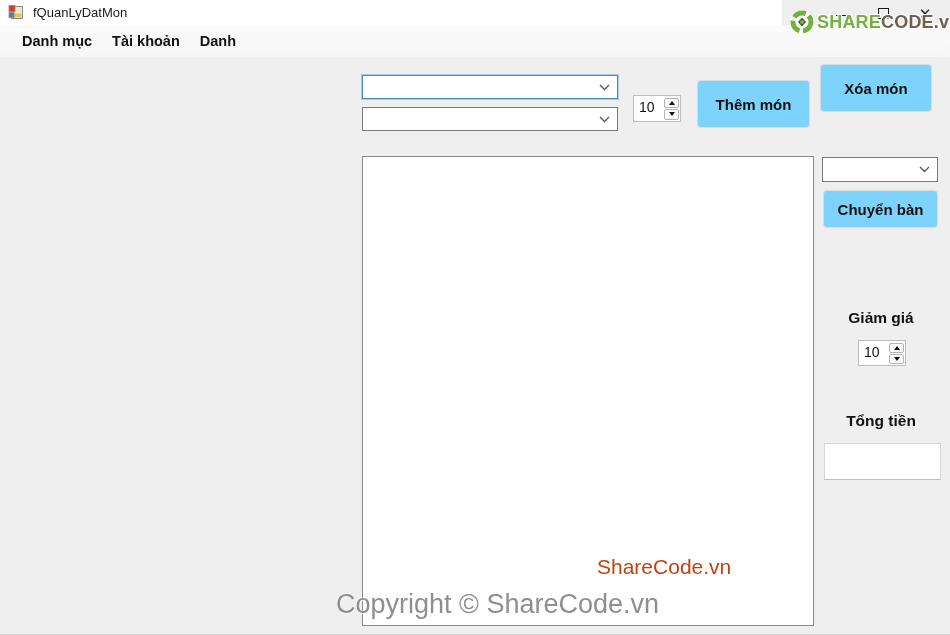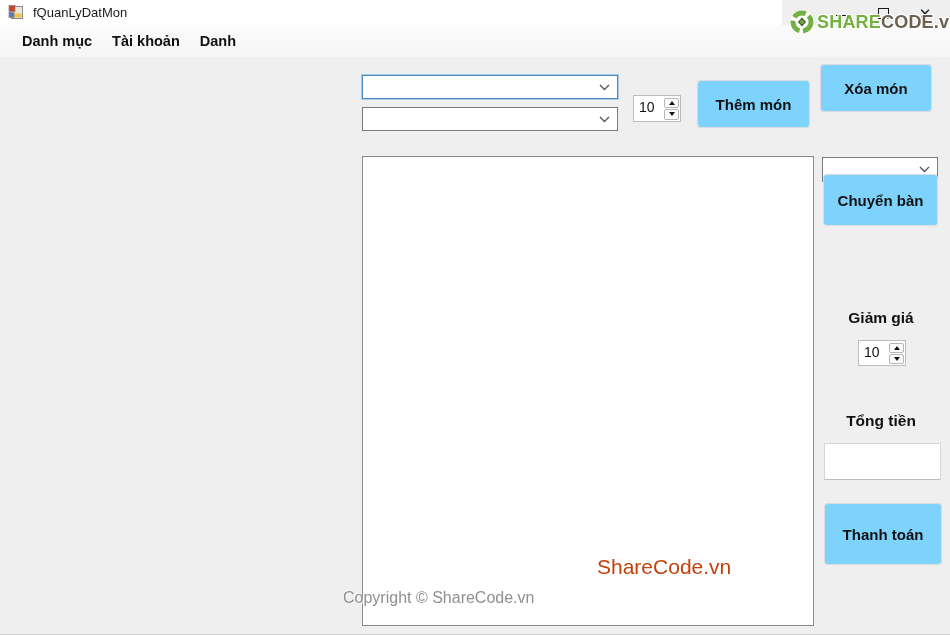--- a/index.html
+++ b/index.html
@@ -49,32 +49,32 @@
     display: flex; align-items: center; justify-content: center; margin: 0.5px 0; }
   .tri-up { width: 0; height: 0; border-left: 3.5px solid transparent; border-right: 3.5px solid transparent; border-bottom: 4.5px solid #111; }
   .tri-down { width: 0; height: 0; border-left: 3.5px solid transparent; border-right: 3.5px solid transparent; border-top: 4.5px solid #111; }
 
   
   .bill-panel { position: absolute; left: 362px; top: 156px; width: 452px; height: 470px;
     background: #ffffff; border: 1px solid #8a8a8a; }
   .wm-panel { position: absolute; left: 234px; top: 398px; font-size: 21px; color: #c2410c;
     text-shadow: 1px 1px 0 rgba(255,255,255,0.8); }
 
-  .wm-copyright { position: absolute; left: 343px; top: 589px; font-size: 16px; color: #8f8f8f;
+  .wm-copyright { position: absolute; left: 336px; top: 589px; font-size: 27px; color: #8f8f8f;
     text-shadow: 1px 1px 1px rgba(255,255,255,0.9), -1px -1px 0 rgba(255,255,255,0.4); z-index: 40; }
 
   
   .combo-main1 { left: 362px; top: 75px; width: 256px; height: 24px; }
   .combo-main2 { left: 362px; top: 107px; width: 256px; height: 24px; }
   .updown-qty { left: 633px; top: 95px; width: 48px; height: 27px; }
   .btn-add { left: 697px; top: 80px; width: 113px; height: 48px; }
   .btn-del { left: 820px; top: 64px; width: 112px; height: 48px; }
 
   .combo-table { left: 822px; top: 157px; width: 116px; height: 25px; }
-  .btn-transfer { left: 823px; top: 174px; width: 115px; height: 52px; }
+  .btn-transfer { left: 823px; top: 190px; width: 115px; height: 38px; }
 
   .side-label { position: absolute; left: 820px; width: 122px; text-align: center;
     font-size: 15.5px; font-weight: bold; color: #111; }
   .lbl-discount { top: 309px; }
   .lbl-total { top: 412px; }
   .updown-discount { left: 858px; top: 340px; width: 48px; height: 26px; }
   .total-box { position: absolute; left: 824px; top: 443px; width: 117px; height: 37px;
     background: #ffffff; border: 1px solid #d6d6d6; border-bottom-color: #bdbdbd; font-size: 14px; padding: 8px 5px; color: #111; }
   .btn-pay { left: 824px; top: 503px; width: 118px; height: 62px; }
 </style>
@@ -171,15 +171,14 @@
         </div>
       <div class="spin-btn">
           <div class="tri-down"></div>
         </div>
     </div>
   </div>
 
   <div class="side-label lbl-total">Tổng tiền</div>
   <div class="total-box"></div>
 
-  <div class="btn btn-pay">Thanh toán</div>
 
 </div>
 
 </body></html>

